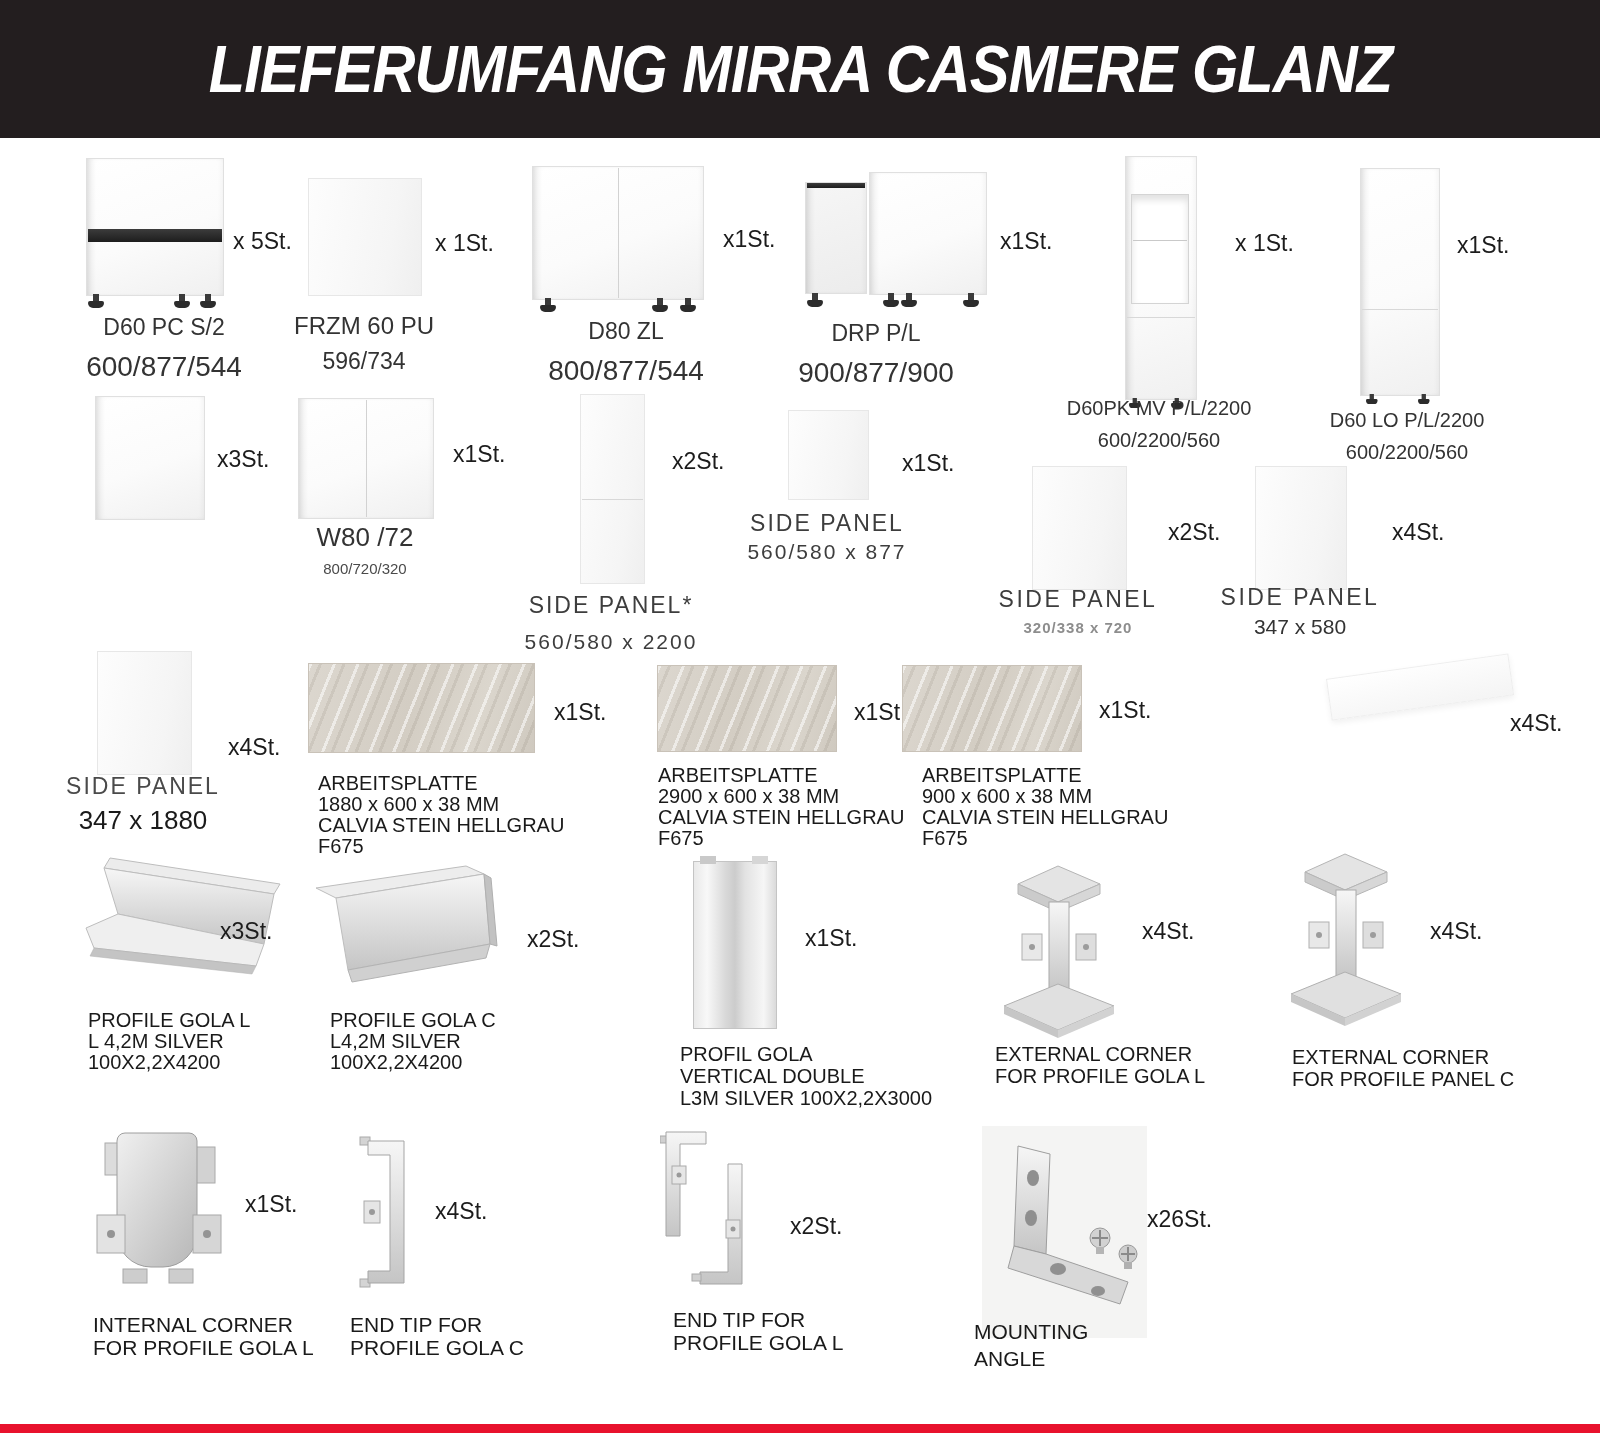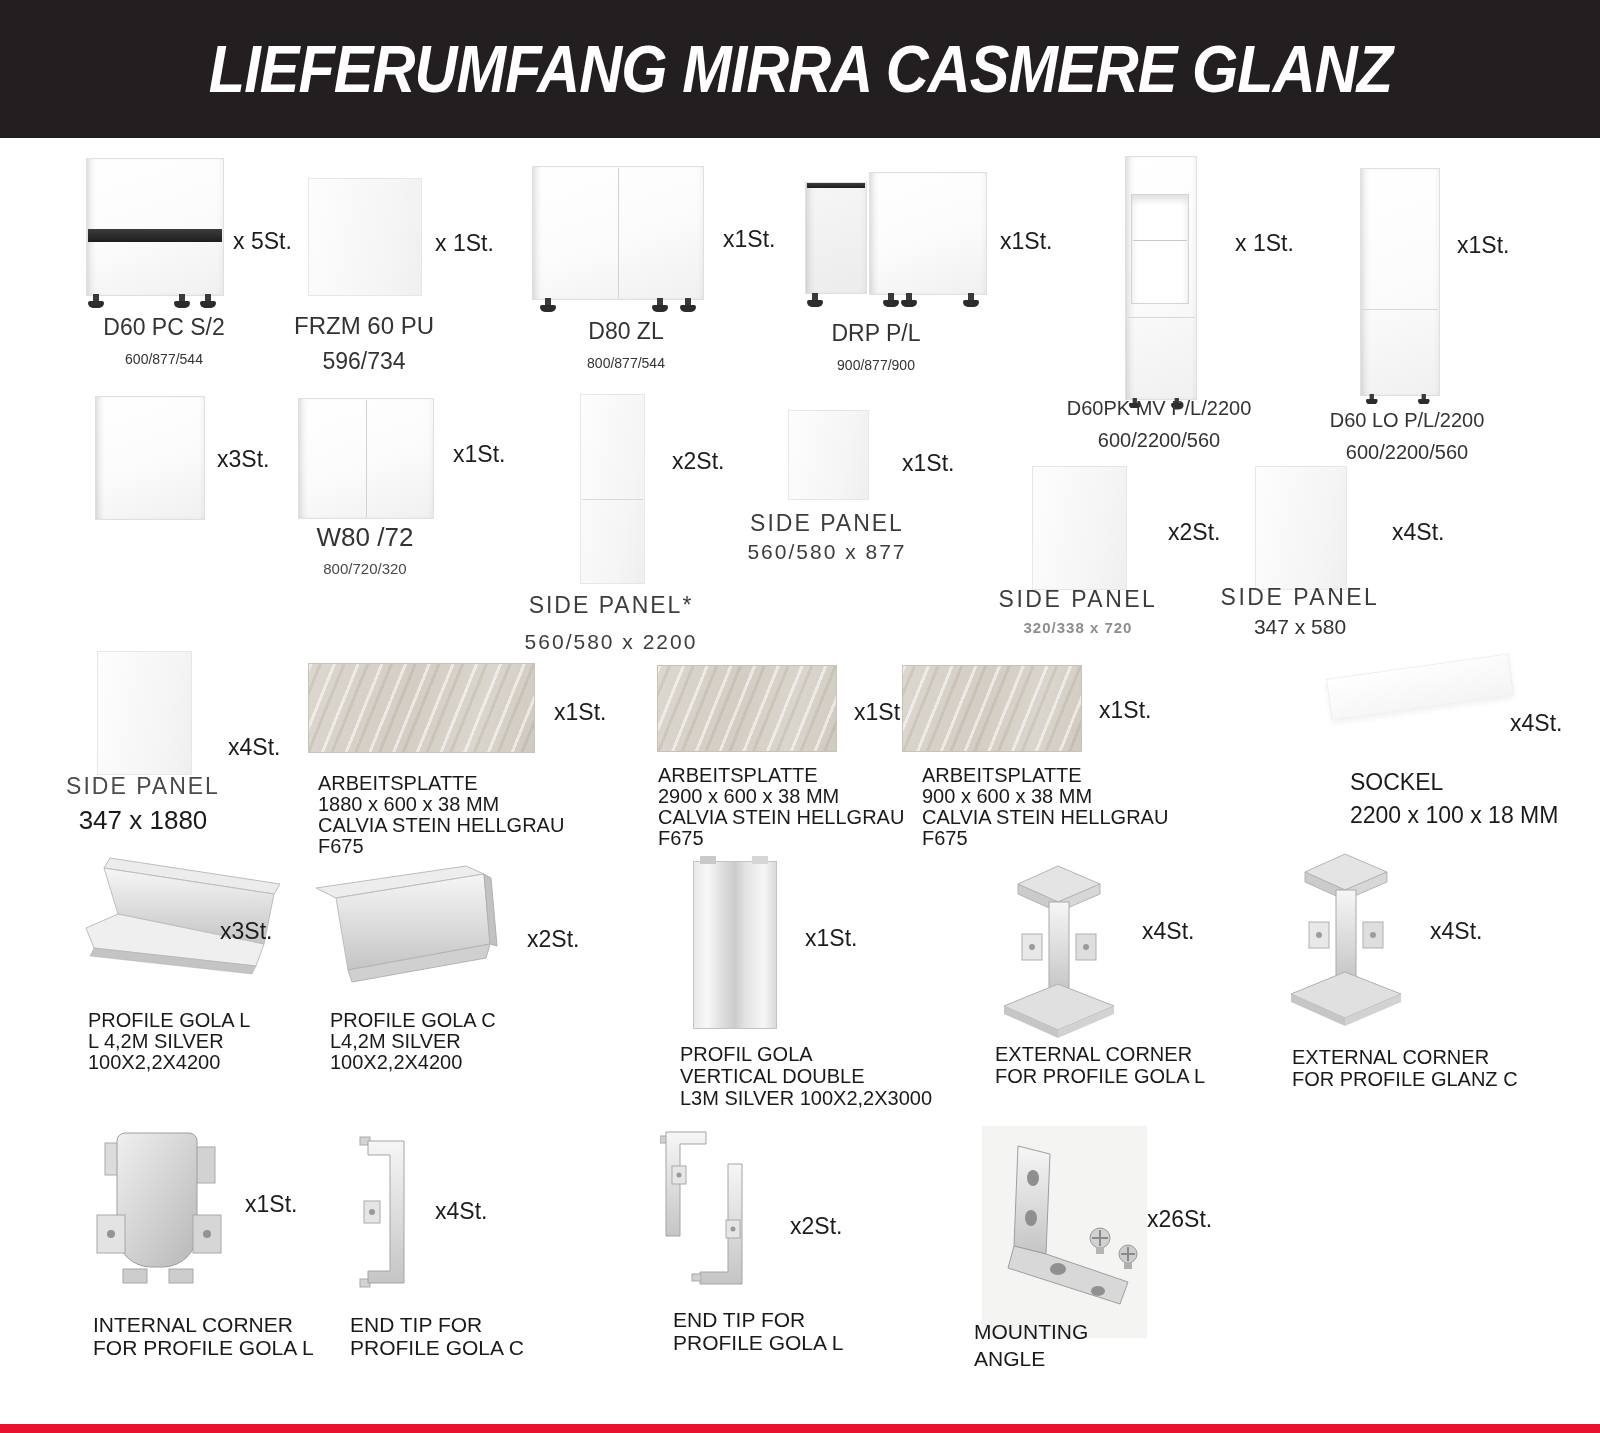--- a/index.html
+++ b/index.html
@@ -13,21 +13,21 @@
   
   .redbar{position:absolute;left:0;bottom:0;width:1600px;height:9px;background:#e8122d;}
   
   .it{position:absolute;}
   .qty{position:absolute;font-size:23px;color:#1c1c1c;white-space:nowrap;}
   .lbl{position:absolute;text-align:center;color:#333;white-space:nowrap;}
   .lbl-l{position:absolute;text-align:left;color:#1a1a1a;white-space:nowrap;}
   .f15{font-size:15px;color:#4a4a4a;}
   .f20{font-size:20px;line-height:21px;}
   .f21{font-size:21px;line-height:21px;}
-  .f22{font-size:14px;}
+  .f22{font-size:28px;}
   .f23{font-size:23px;}
   .f24{font-size:24px;}
   .f26{font-size:26px;}
   .ls2{letter-spacing:2px;color:#3d3d3d;}
   .ls25{letter-spacing:2.5px;color:#3d3d3d;}
   .gray{color:#8d8d8d;font-weight:700;}
   .dgray{color:#4a4a4a;}
   
   .cab{position:absolute;background:linear-gradient(160deg,#ffffff 0%,#fbfbfb 55%,#f0f0f0 100%);
        border:1px solid #e0e0e0;
@@ -256,24 +256,20 @@
       <div class="f20">ARBEITSPLATTE</div>
       <div class="f20">900 x 600 x 38 MM</div>
       <div class="f20">CALVIA STEIN HELLGRAU</div>
       <div class="f20">F675</div>
     </div>
   </div>
 
   <div class="it" style="left:1320px;top:650px;width:270px;height:200px">
     <div class="sockel" style="left:8px;top:16px;width:182px;height:40px"></div>
     <div class="qty" style="left:190px;top:60px">x4St.</div>
-    <div class="lbl-l" style="left:30px;top:116px">
-      <div class="f23" style="line-height:33px">SOCKEL</div>
-      <div class="f23" style="line-height:33px">2200 x 100 x 18 MM</div>
-    </div>
   </div>
 
   <div class="it" style="left:80px;top:850px;width:280px;height:240px">
     <div style="position:absolute;left:0;top:0">
       <svg width="212" height="140" viewBox="0 0 212 140">
         <polygon points="30,8 200,34 194,44 24,18" fill="#ececec" stroke="#bdbdbd"></polygon>
         <polygon points="24,18 194,44 184,94 38,64" fill="url(#gA)" stroke="#bdbdbd"></polygon>
         <polygon points="6,78 38,64 184,94 176,116 14,98" fill="#efefef" stroke="#bdbdbd"></polygon>
         <polygon points="14,98 176,116 172,124 10,106" fill="#c4c4c4" stroke="#b0b0b0" stroke-width="0.5"></polygon>
       </svg>
@@ -348,21 +344,21 @@
         <rect x="78" y="74" width="20" height="26" fill="#dedede" stroke="#b0b0b0"></rect>
           <circle cx="88" cy="87" r="3" fill="#9c9c9c"></circle>
         <polygon points="6,146 60,124 116,146 60,170" fill="#e0e0e0" stroke="#b0b0b0"></polygon>
         <polygon points="6,146 60,170 60,178 6,154" fill="#c6c6c6"></polygon>
         <polygon points="116,146 60,170 60,178 116,154" fill="#d2d2d2"></polygon>
       </svg>
     </div>
     <div class="qty" style="left:145px;top:70px">x4St.</div>
     <div class="lbl-l" style="left:7px;top:198px">
       <div class="f20" style="line-height:22px">EXTERNAL CORNER</div>
-      <div class="f20" style="line-height:22px">FOR PROFILE GLANZ C</div>
+      <div class="f20" style="line-height:22px">FOR PROFILE PANEL C</div>
     </div>
   </div>
 
   <div class="it" style="left:95px;top:1123px;width:300px;height:260px">
     <div style="position:absolute;left:0;top:0">
       <svg width="128" height="182" viewBox="0 0 128 182">
         <rect x="10" y="20" width="24" height="32" fill="#dcdcdc" stroke="#aaa"></rect>
         <rect x="94" y="24" width="26" height="36" fill="#d2d2d2" stroke="#aaa"></rect>
         <path d="M30,10 h64 a8 8 0 0 1 8 8 v92 a34 34 0 0 1 -34 34 h-12 a34 34 0 0 1 -34 -34 v-92 a8 8 0 0 1 8 -8 z" fill="url(#gB)" stroke="#9e9e9e"></path>
         <rect x="2" y="92" width="28" height="38" fill="#e3e3e3" stroke="#a8a8a8"></rect>

